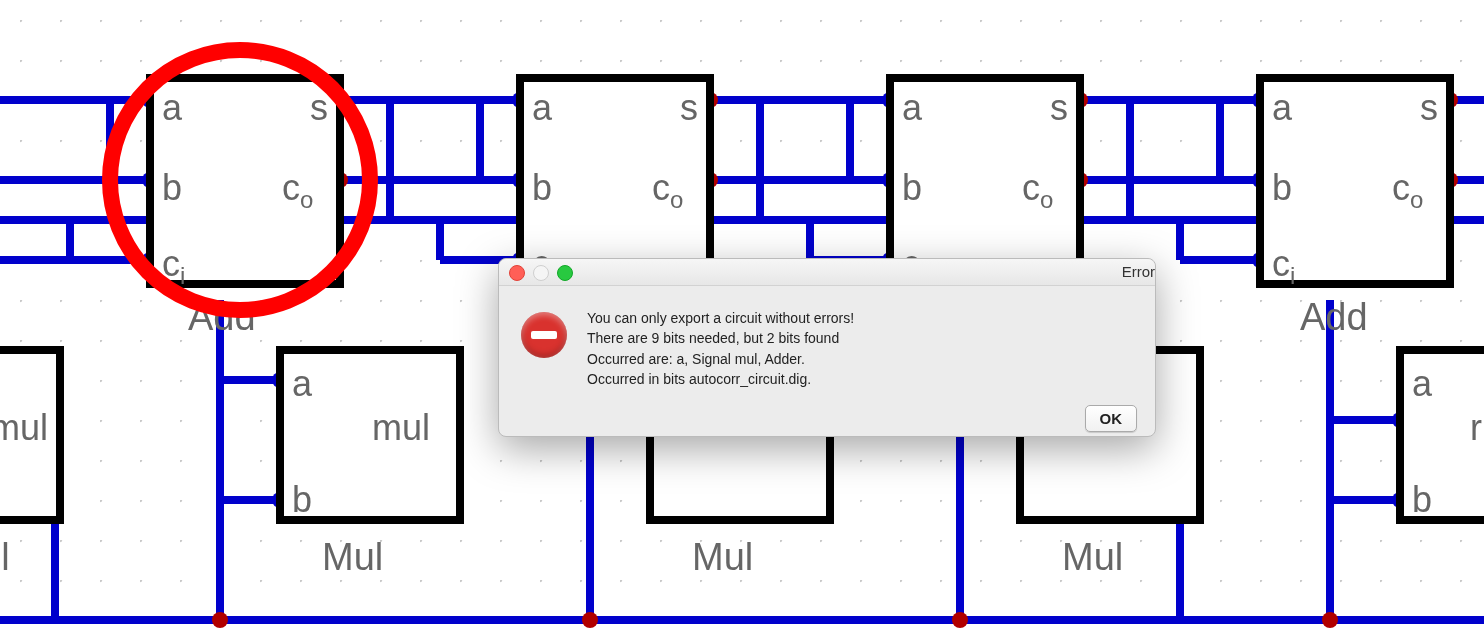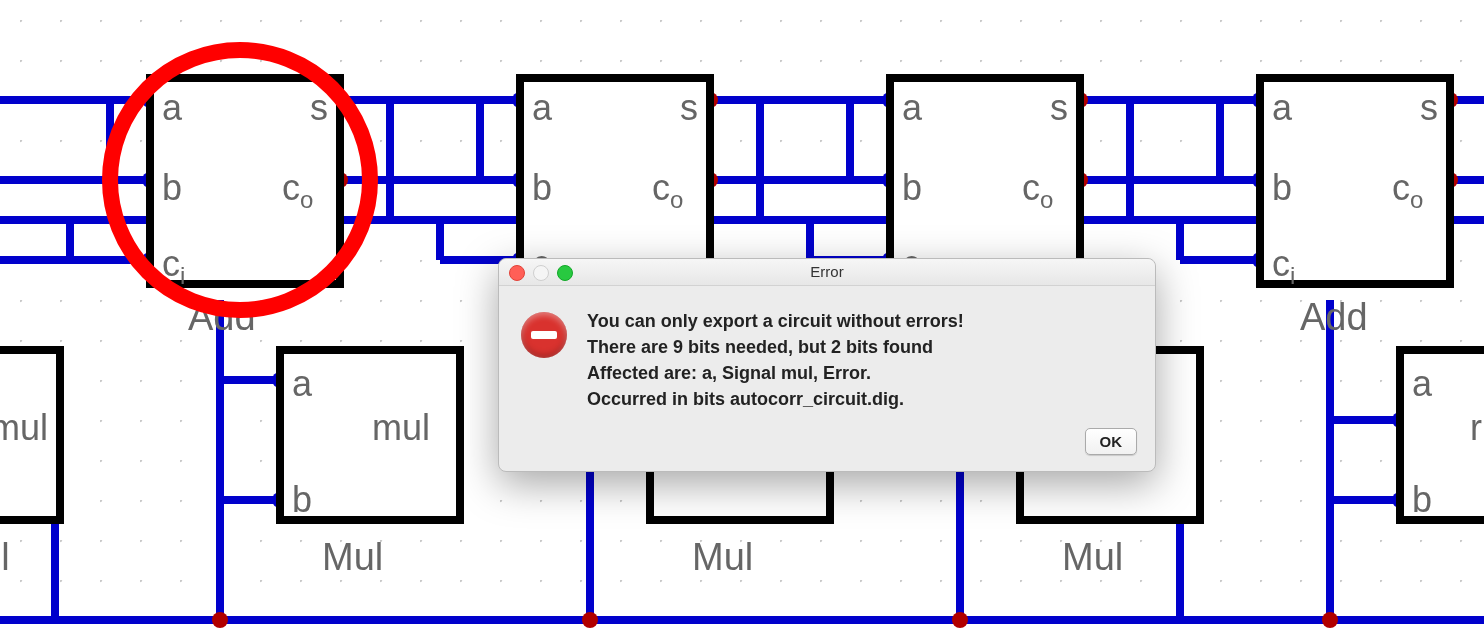--- a/index.html
+++ b/index.html
@@ -1,29 +1,29 @@
 <!DOCTYPE html>
 <html><head>
 <meta charset="utf-8">
 <style>
   html,body{margin:0;padding:0;width:1484px;height:632px;overflow:hidden;background:#fff;font-family:"Helvetica Neue",Helvetica,Arial,sans-serif}
   .canvas{position:absolute;left:0;top:0;width:1484px;height:632px}
   .dialog{position:absolute;left:498px;top:258px;width:656px;border:1px solid #bbb;border-radius:8px;background:#ececec;box-shadow:0 12px 40px rgba(0,0,0,.35)}
-  .titlebar{position:relative;height:26px;border-bottom:1px solid #d2d2d2;border-top-left-radius:8px;border-top-right-radius:8px;background:linear-gradient(#f6f6f6,#e7e7e7);text-align:center;line-height:26px;font-size:15px;color:#333}
+  .titlebar{position:relative;height:26px;border-bottom:1px solid #d2d2d2;border-top-left-radius:8px;border-top-right-radius:8px;background:linear-gradient(#f6f6f6,#e7e7e7);text-align:right;line-height:26px;font-size:15px;color:#333}
   .tl-dots{position:absolute;left:10px;top:6px;display:flex;gap:8px}
   .tl-dot{width:14px;height:14px;border-radius:50%}
   .tl-red{background:#ff5f57;border:1px solid #e24238}
   .tl-yel{background:#f5f5f5;border:1px solid #cfcfcf}
   .tl-grn{background:#28c940;border:1px solid #12a828}
   .dbody{display:flex;padding:22px 22px 10px 22px}
   .dicon{width:46px;height:46px;border-radius:50%;background:#d9322e;box-shadow:inset 0 3px 6px rgba(255,255,255,.4),inset 0 -3px 6px rgba(0,0,0,.25);display:flex;align-items:center;justify-content:center;flex:0 0 auto;margin-right:20px;margin-top:4px}
   .dicon div{width:26px;height:8px;background:#fff;border-radius:2px}
-  .dmsg{color:#222;font-size:18px;font-weight:700;line-height:1.45}
+  .dmsg{color:#222;font-size:14px;font-weight:400;line-height:1.45}
   .dmrow{white-space:nowrap}
-  .dfoot{display:flex;justify-content:flex-end;padding:6px 18px 16px 18px}
+  .dfoot{display:flex;justify-content:flex-end;padding:6px 18px 4px 18px}
   .okbtn{min-width:50px;padding:4px 14px;font-size:15px;font-weight:600;color:#222;background:linear-gradient(#fff,#f1f1f1);border:1px solid #aaa;border-radius:5px;box-shadow:0 1px 1px rgba(0,0,0,.15);cursor:pointer}
   
   .blk text{font:36px "Helvetica Neue",Arial,sans-serif;fill:#666}
   .blk text.lbl{font-size:38px}
 </style>
 </head>
 <body>
 
 <svg class="canvas" viewBox="0 0 1484 632">
 
@@ -204,20 +204,20 @@
     </div>
     <span>Error</span>
   </div>
   <div class="dbody">
     <div class="dicon">
         <div></div>
       </div>
     <div class="dmsg">
       <div class="dmrow">You can only export a circuit without errors!</div>
       <div class="dmrow">There are 9 bits needed, but 2 bits found</div>
-      <div class="dmrow">Affected are: a, Signal mul, Error.</div>
+      <div class="dmrow">Occurred are: a, Signal mul, Adder.</div>
       <div class="dmrow">Occurred in bits autocorr_circuit.dig.</div>
     </div>
   </div>
   <div class="dfoot">
     <button class="okbtn">OK</button>
   </div>
 </div>
 
 </body></html>

